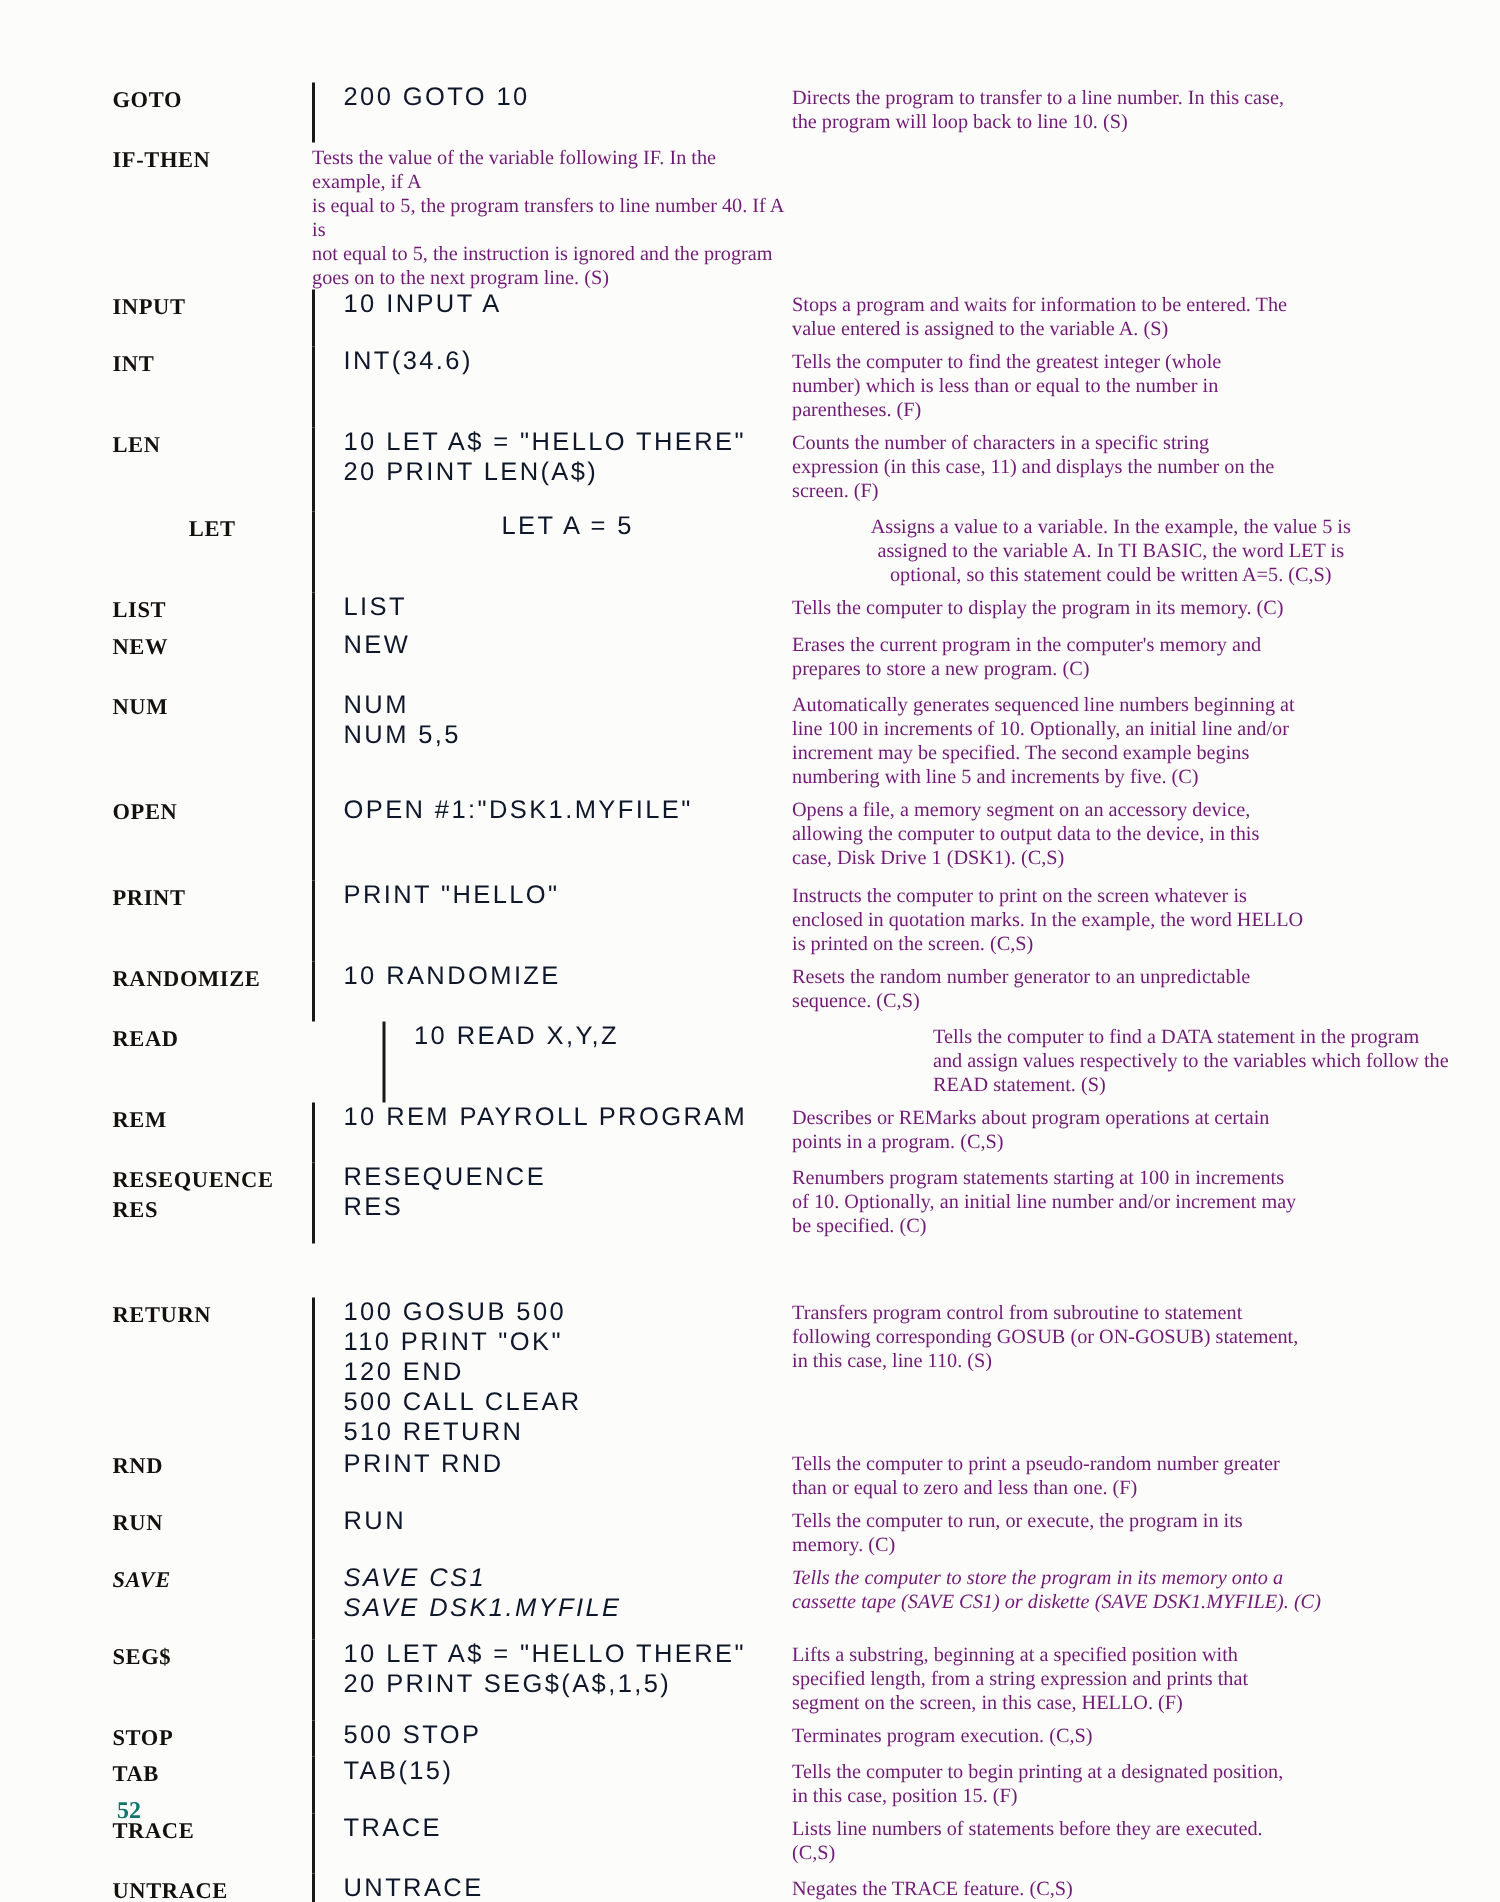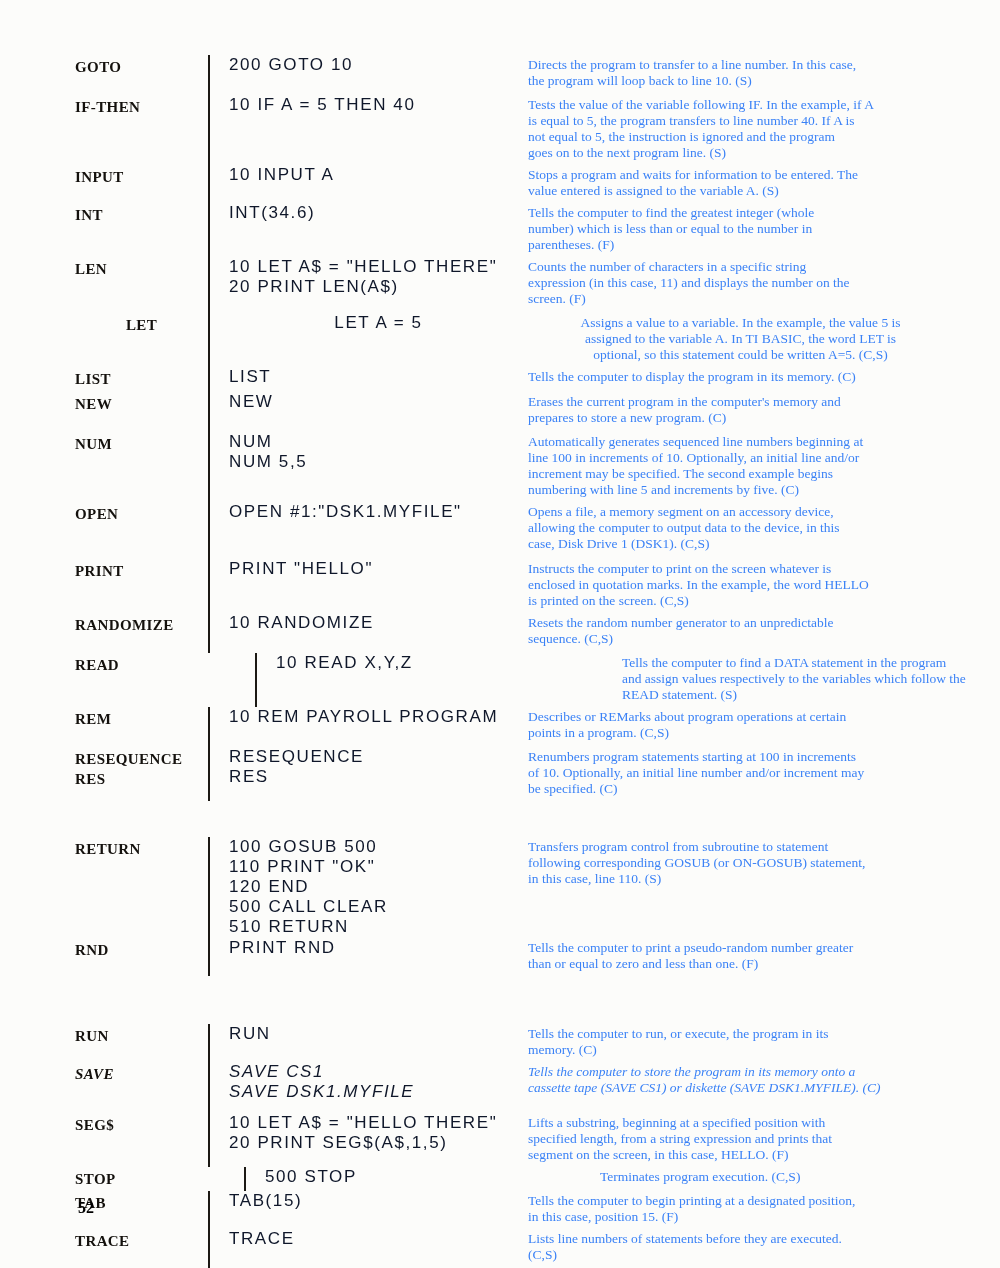--- a/index.html
+++ b/index.html
@@ -49,47 +49,46 @@
     padding-left: 19px;
     padding-top: 0px;
     color: #0f172a;
   }
   .description {
     font-family: "Liberation Serif", serif;
     font-size: 13.5px;
     line-height: 16px;
     white-space: pre-line;
     padding-top: 2px;
-    color: #3b82f6;
+    color: #701a75;
   }
   .page-number {
     position: absolute;
     left: 78px;
     top: 1199px;
     font-family: "Liberation Serif", serif;
     font-weight: bold;
     font-size: 16px;
-    color: #000000;
+    color: #0f766e;
   }
 </style>
 </head>
 <body>
 
 <div class="page">
   <div class="table" id="command-table">
   <div class="row" style="min-height: 40px;">
     <div class="cell command">GOTO</div>
     <div class="cell example">200 GOTO 10</div>
     <div class="cell description">Directs the program to transfer to a line number. In this case,
 the program will loop back to line 10. (S)</div>
   </div>
 
   <div class="row" style="min-height: 70px;">
     <div class="cell command">IF-THEN</div>
-    <div class="cell example">10 IF A = 5 THEN 40</div>
     <div class="cell description">Tests the value of the variable following IF. In the example, if A
 is equal to 5, the program transfers to line number 40. If A is
 not equal to 5, the instruction is ignored and the program
 goes on to the next program line. (S)</div>
   </div>
 
   <div class="row" style="min-height: 38px;">
     <div class="cell command">INPUT</div>
     <div class="cell example">10 INPUT A</div>
     <div class="cell description">Stops a program and waits for information to be entered. The
@@ -204,21 +203,21 @@
 in this case, line 110. (S)</div>
   </div>
 
   <div class="row" style="min-height: 38px;">
     <div class="cell command">RND</div>
     <div class="cell example">PRINT RND</div>
     <div class="cell description">Tells the computer to print a pseudo-random number greater
 than or equal to zero and less than one. (F)</div>
   </div>
 
-  <div class="row" style="min-height: 38px; margin-top: 48px;">
+  <div class="row" style="min-height: 38px;">
     <div class="cell command">RUN</div>
     <div class="cell example">RUN</div>
     <div class="cell description">Tells the computer to run, or execute, the program in its
 memory. (C)</div>
   </div>
 
   <div class="row" style="min-height: 51px; font-style: italic;">
     <div class="cell command">SAVE</div>
     <div class="cell example">SAVE CS1
 SAVE DSK1.MYFILE</div>
@@ -228,21 +227,21 @@
 
   <div class="row" style="min-height: 54px;">
     <div class="cell command">SEG$</div>
     <div class="cell example">10 LET A$ = "HELLO THERE"
 20 PRINT SEG$(A$,1,5)</div>
     <div class="cell description">Lifts a substring, beginning at a specified position with
 specified length, from a string expression and prints that
 segment on the screen, in this case, HELLO. (F)</div>
   </div>
 
-  <div class="row" style="min-height: 24px; gap: 36px;">
+  <div class="row" style="min-height: 24px;">
     <div class="cell command">STOP</div>
     <div class="cell example">500 STOP</div>
     <div class="cell description">Terminates program execution. (C,S)</div>
   </div>
 
   <div class="row" style="min-height: 38px;">
     <div class="cell command">TAB</div>
     <div class="cell example">TAB(15)</div>
     <div class="cell description">Tells the computer to begin printing at a designated position,
 in this case, position 15. (F)</div>

